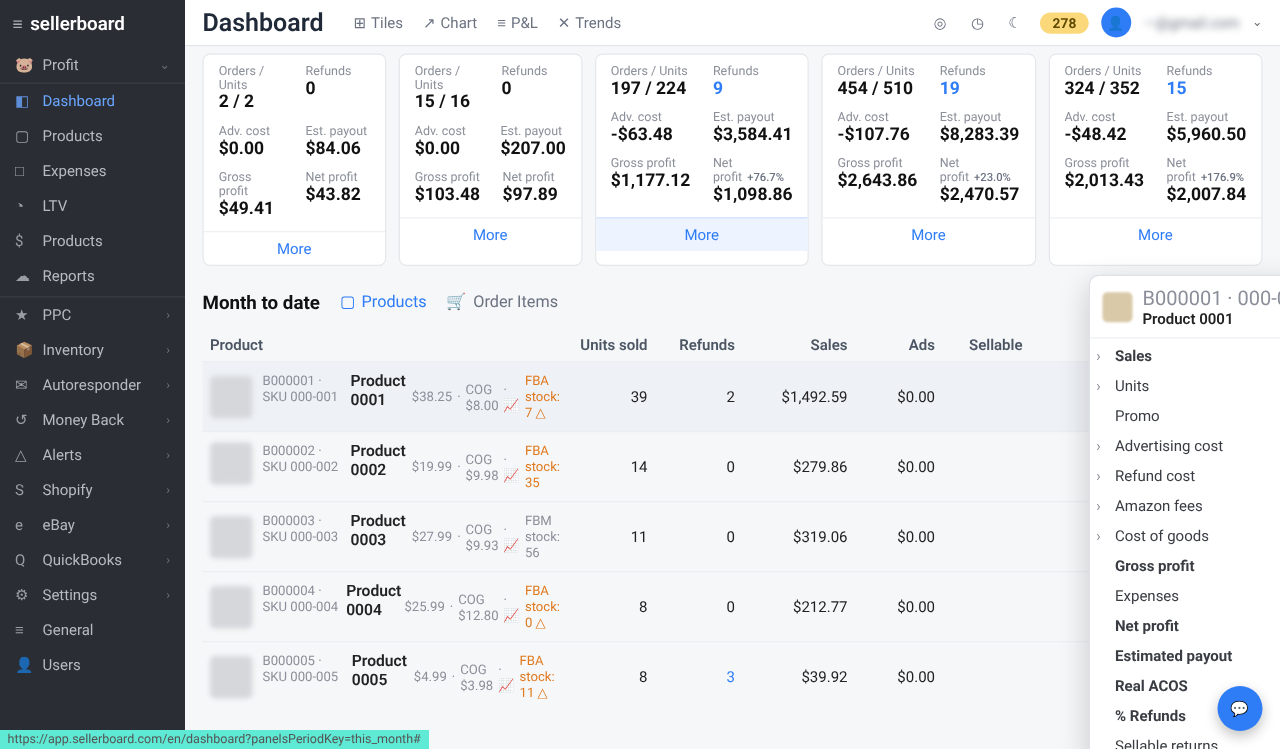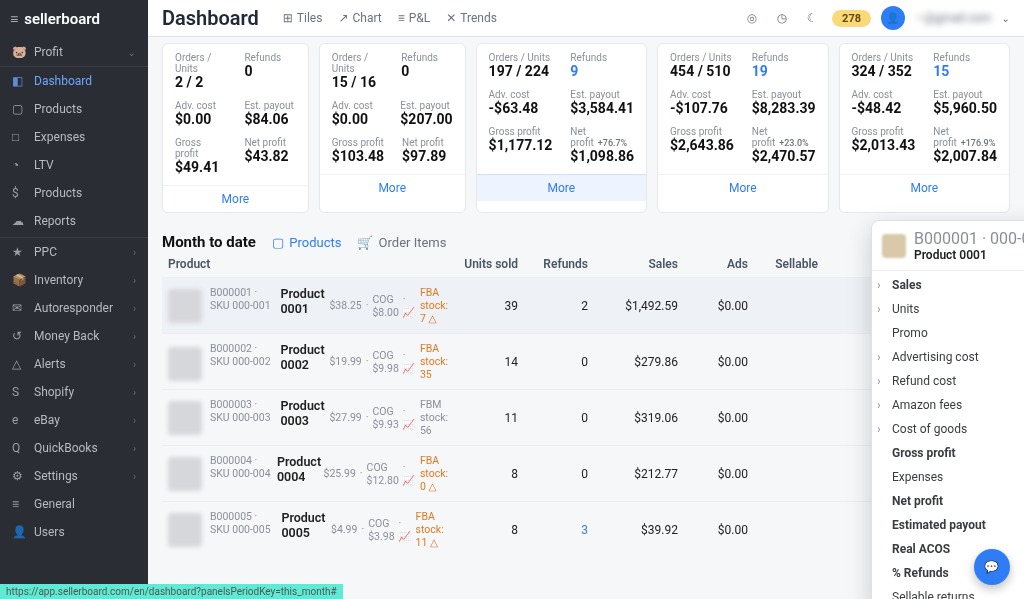--- a/index.html
+++ b/index.html
@@ -36,21 +36,21 @@
 .pct{font-size:9px;color:#6b7280;margin-left:4px;font-weight:500}
 .more{color:#2f7df6;text-align:center;padding:6px 0;border-top:1px solid #eef0f4;cursor:pointer;font-size:12px;margin:0 -12px}
 .tile.active-more .more{background:#eef4ff;border-top-color:#cfe0ff}
 
 .mtd-bar{display:flex;align-items:flex-end;justify-content:space-between;margin-top:18px}
 .mtd-left{display:flex;align-items:center;gap:16px}
 .mtd-left h2{font-size:15px;font-weight:700;color:#111}
 .mtd-tab{display:flex;align-items:center;gap:5px;color:#6b7280;cursor:pointer;font-size:13px}
 .mtd-tab.active{color:#2f7df6}
 
-.ptable{}
+.ptable{margin-top:12px}
 .ph{display:flex;color:#4b5563;font-weight:600;font-size:12px;padding:6px 6px}
 .ph .c-prod{flex:0 0 280px}
 .ph .c-num, .prow .c-num{flex:0 0 70px;text-align:right}
 .ph .c-more,.prow .c-more{flex:0 0 50px;text-align:right;color:#2f7df6;cursor:pointer}
 .ph .c-info,.prow .c-info{flex:0 0 50px;text-align:right;padding-right:8px}
 .prow{display:flex;align-items:center;padding:8px 6px;border-top:1px solid #eceef2;font-size:12px}
 .prow.sel{background:#eef1f6}
 .pimg{width:34px;height:34px;border-radius:4px;background:#d5d7db;filter:blur(2px);margin-right:8px;flex:none}
 .pinfo{display:flex;flex-direction:row;gap:2px}
 .pinfo .meta{color:#8b8f99;font-size:10.5px}
@@ -442,21 +442,21 @@
                 </div>
               </div>
               <div class="c-num">39</div>
               <div class="c-num">2</div>
               <div class="c-num" style="flex-basis:90px">$1,492.59</div>
               <div class="c-num">$0.00</div>
               <div class="c-num"></div>
               <div class="c-more" style="flex:1">More</div>
             </div>
             <div class="prow">
-              <div class="c-prod" style="flex:0 0 280px;display:flex;align-items:flex-end">
+              <div class="c-prod" style="flex:0 0 280px;display:flex;align-items:flex-start">
                 <div class="pimg"></div>
                 <div class="pinfo">
                   <div class="meta">B000002 · SKU 000-002</div>
                   <div class="name">Product 0002</div>
                   <div class="below"><span>$19.99</span>·<span>COG $9.98</span>·📈 <span class="fba">FBA stock: 35</span></div>
                 </div>
               </div>
               <div class="c-num">14</div>
               <div class="c-num">0</div>
               <div class="c-num" style="flex-basis:90px">$279.86</div>

